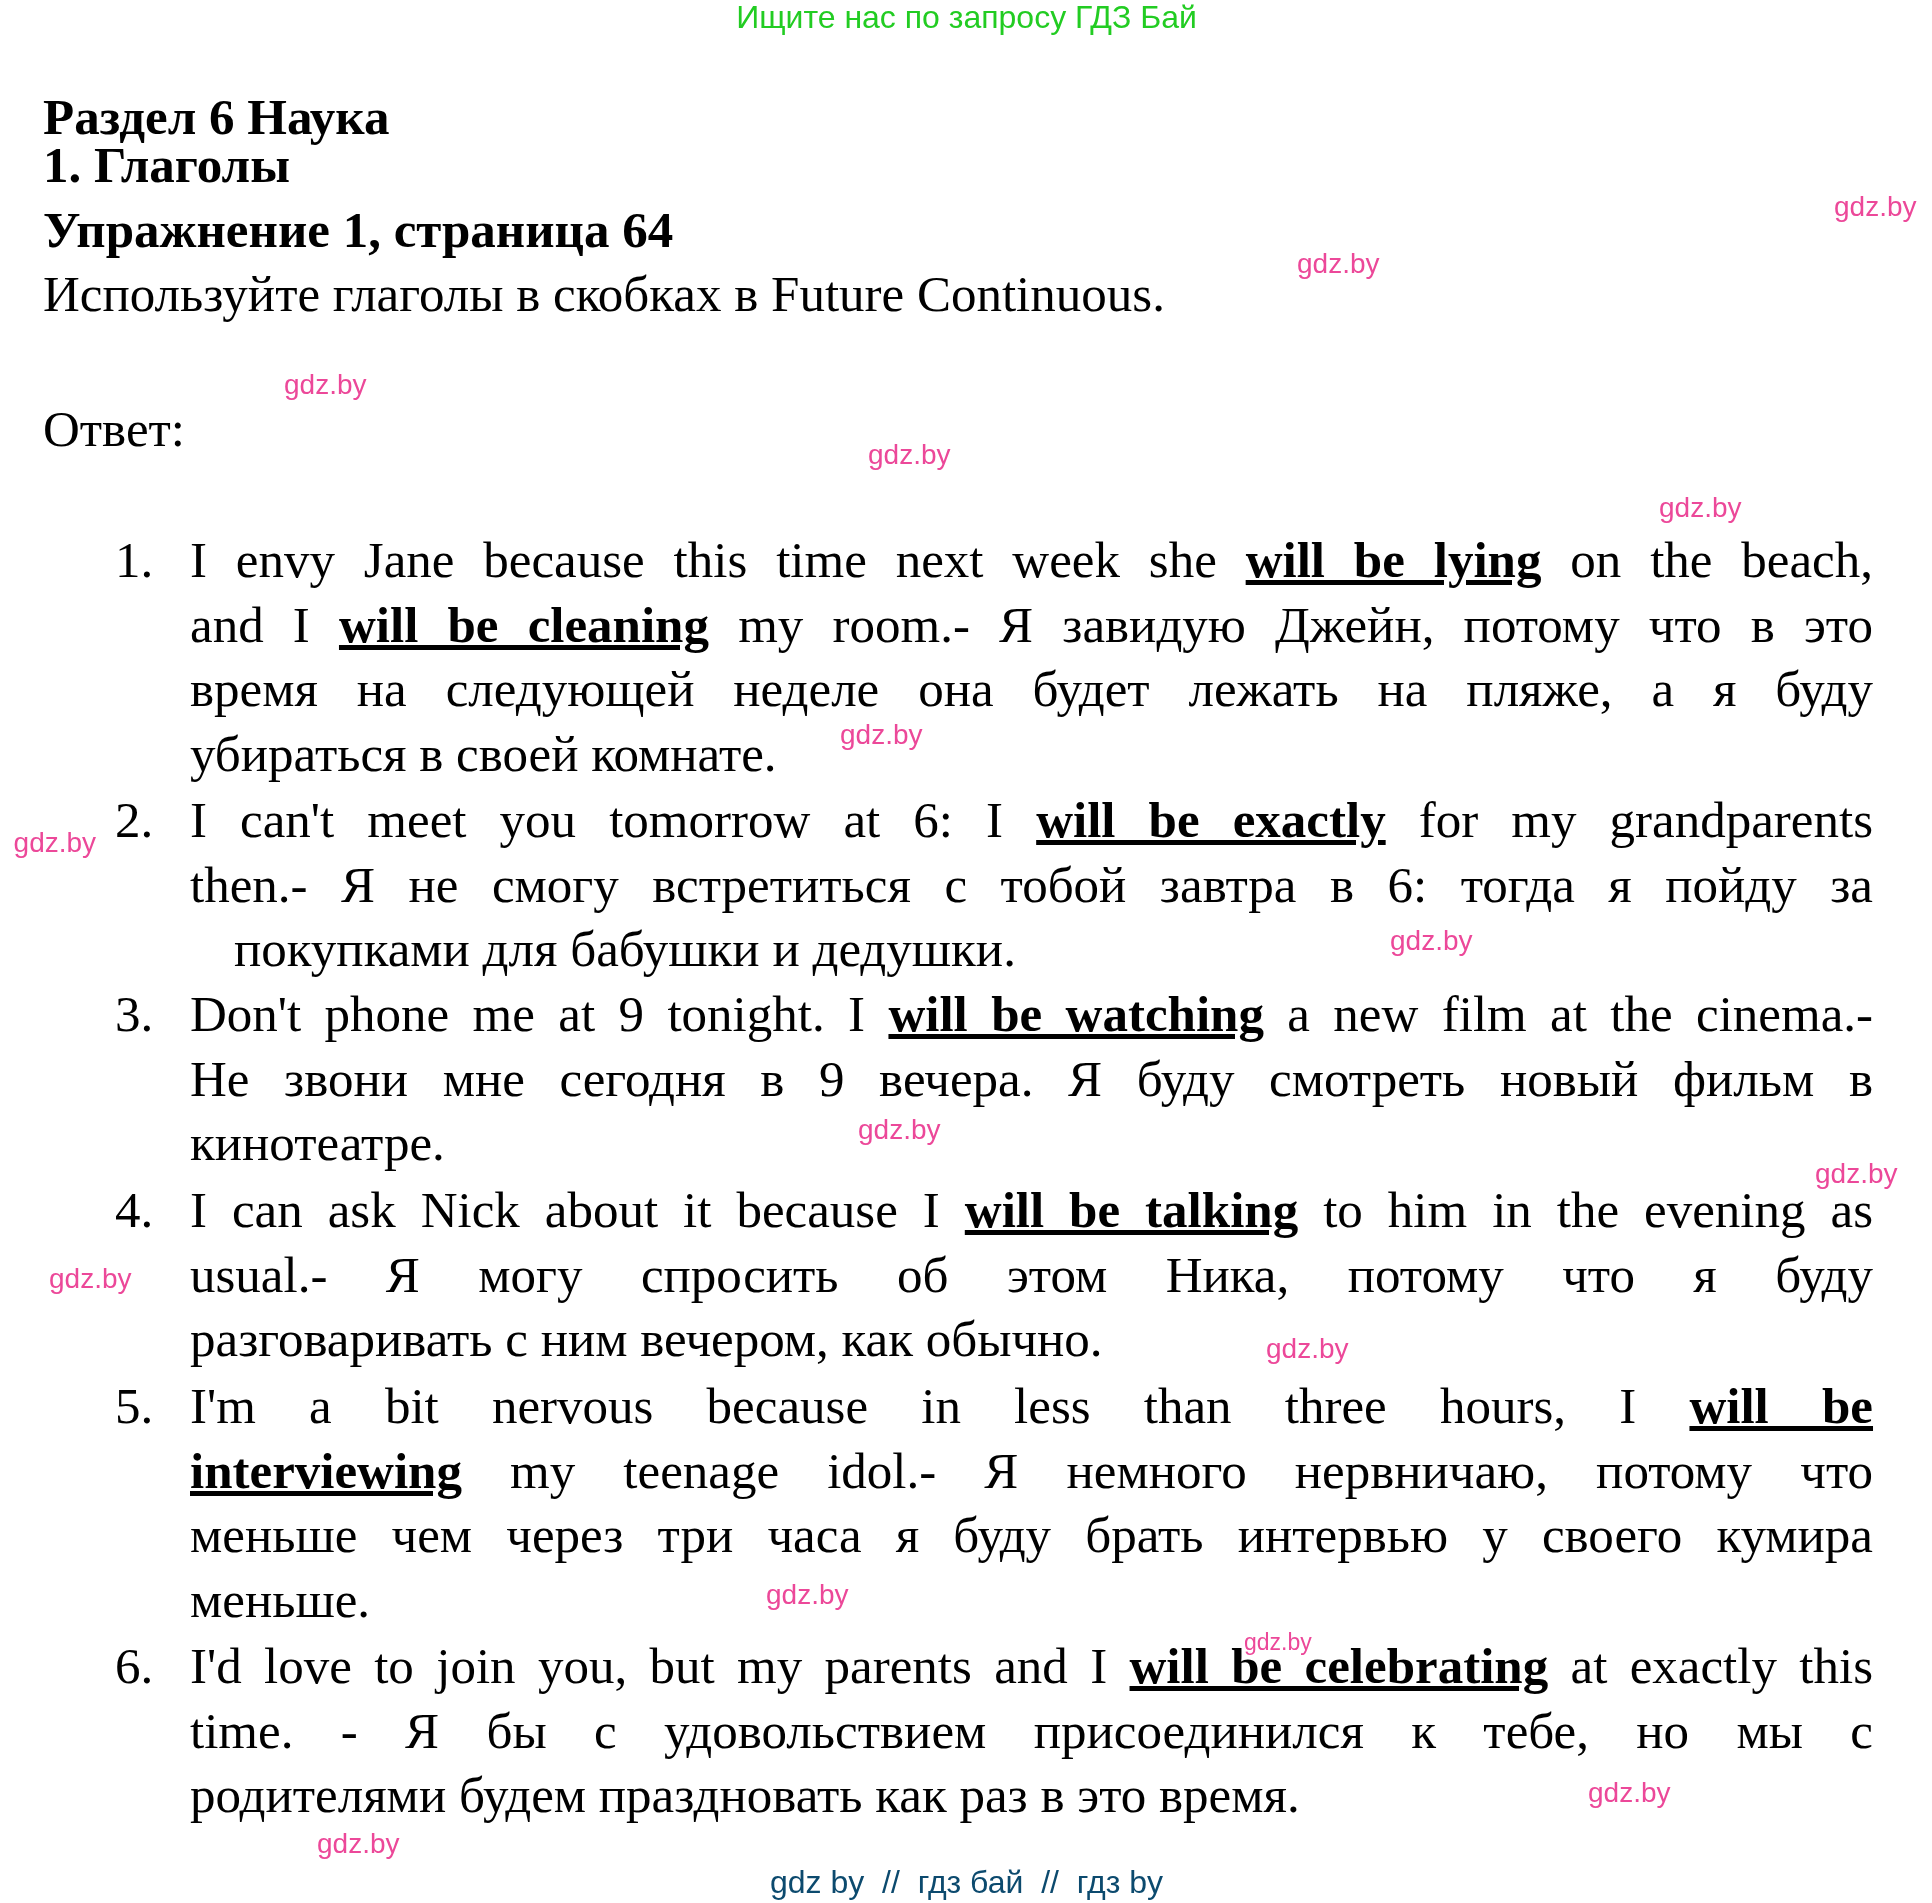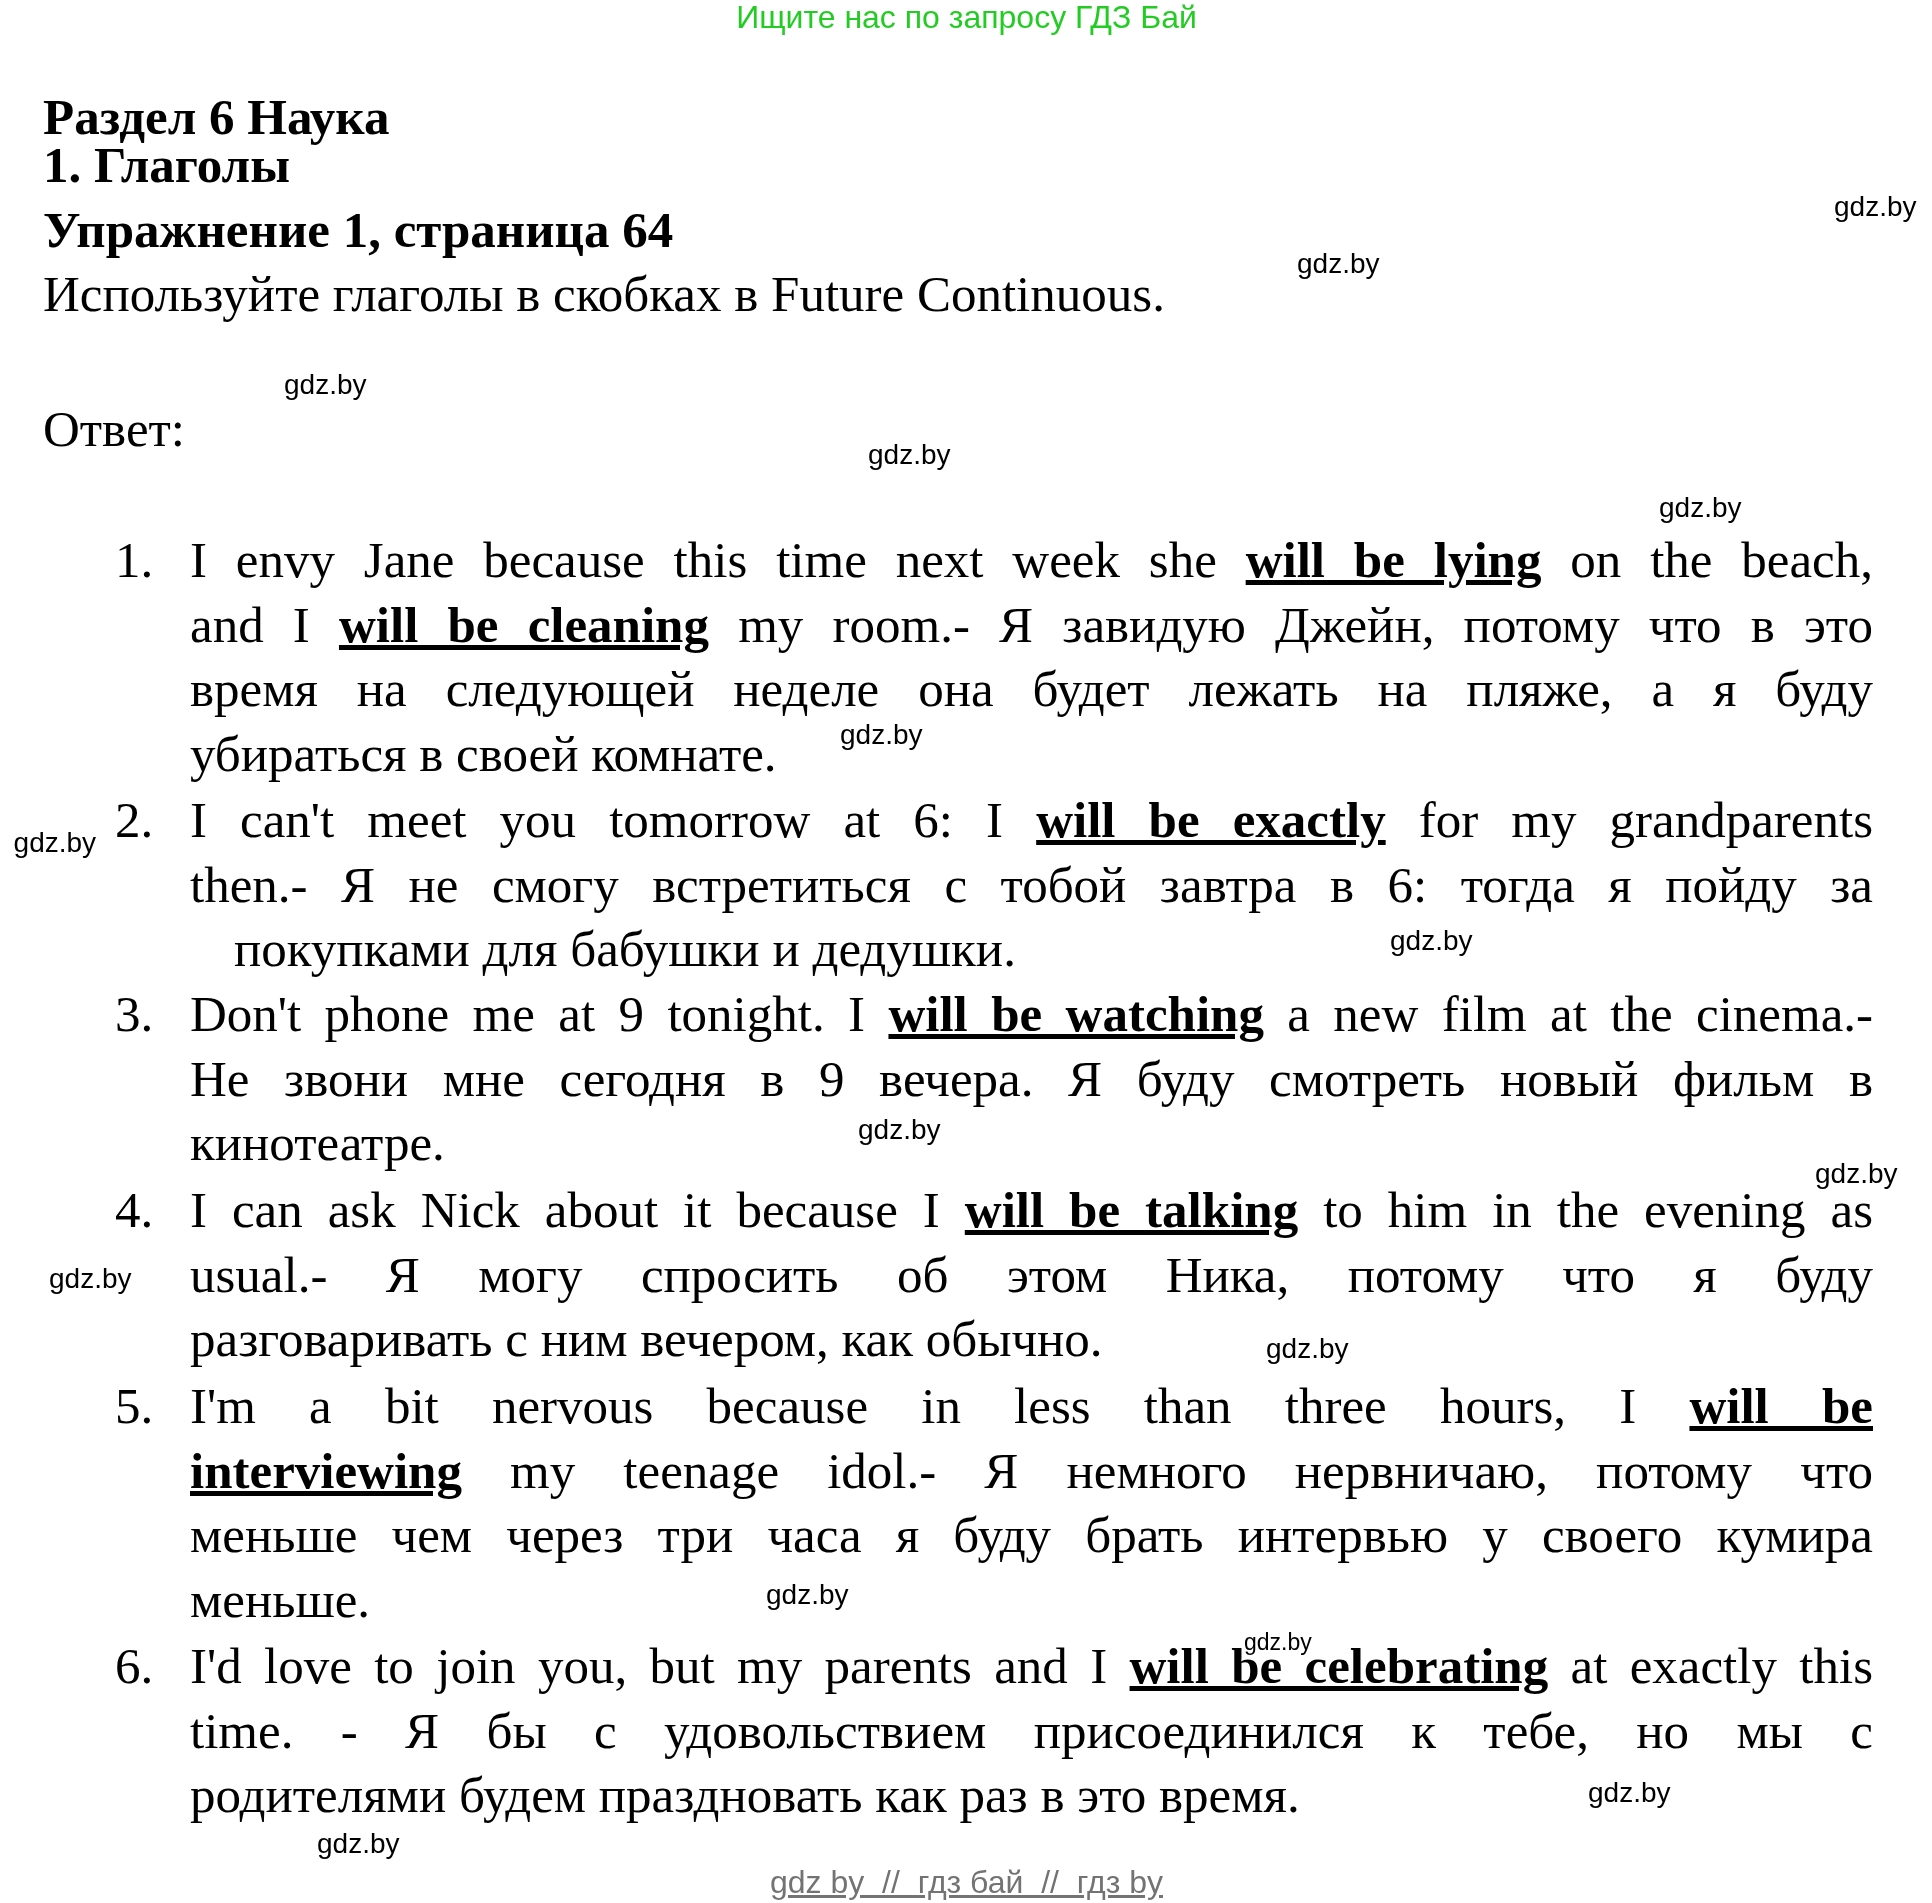--- a/index.html
+++ b/index.html
@@ -69,21 +69,21 @@
     }
     .line b {
       font-weight: bold;
       text-decoration: underline;
     }
     .wm {
       position: absolute;
       font-family: "Liberation Sans", sans-serif;
       font-size: 28px;
       line-height: 31px;
-      color: #000000;
+      color: #ec4899;
       white-space: nowrap;
     }
     .wm.small {
       font-size: 23px;
     }
     .footer {
       position: absolute;
       top: 1863px;
       left: 0;
       width: 1933px;
@@ -147,14 +147,14 @@
     <div class="wm" style="left: 858px; top: 1114px;">gdz.by</div>
     <div class="wm" style="left: 1815px; top: 1158px;">gdz.by</div>
     <div class="wm" style="left: 49px; top: 1263px;">gdz.by</div>
     <div class="wm" style="left: 1266px; top: 1333px;">gdz.by</div>
     <div class="wm" style="left: 766px; top: 1579px;">gdz.by</div>
     <div class="wm small" style="left: 1244px; top: 1627px;">gdz.by</div>
     <div class="wm" style="left: 1588px; top: 1777px;">gdz.by</div>
     <div class="wm" style="left: 317px; top: 1828px;">gdz.by</div>
   </div>
 
-<div class="footer" style="color: #737373; text-decoration: underline;">gdz by  //  гдз бай  //  гдз by</div>
+<div class="footer" style="color: #0c4a6e;">gdz by  //  гдз бай  //  гдз by</div>
 
 
 </body></html>

